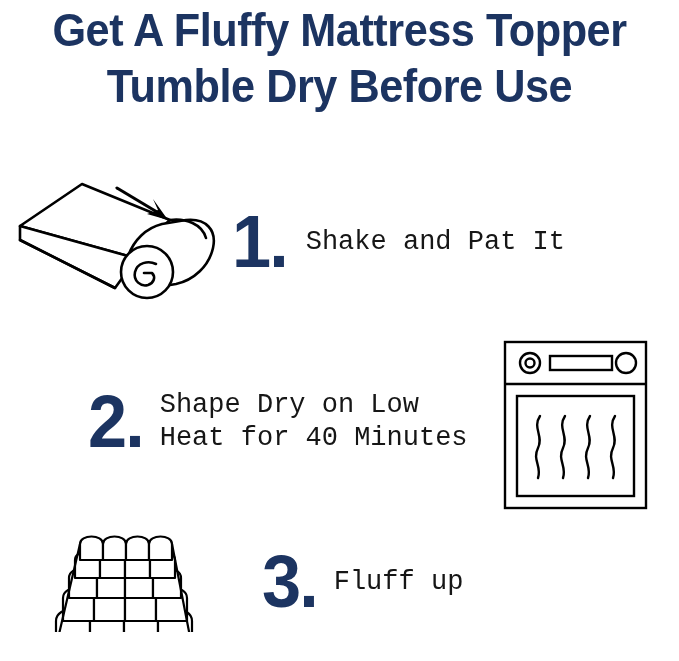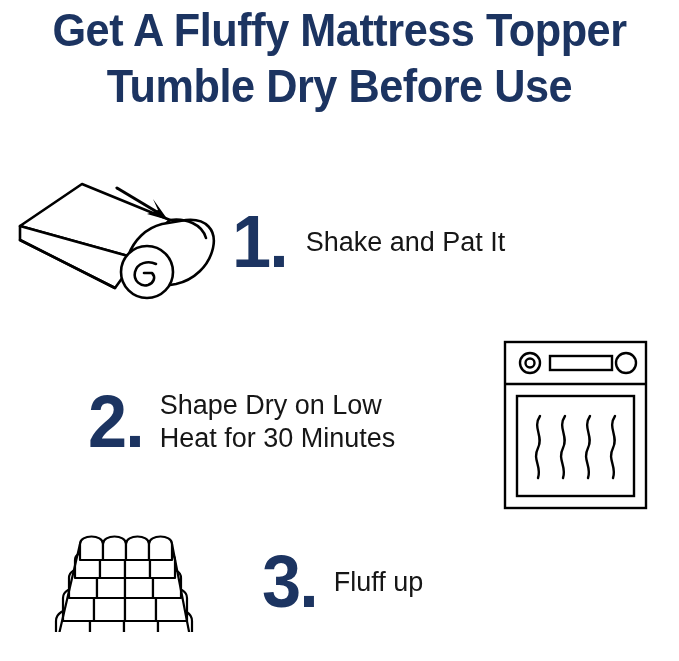--- a/index.html
+++ b/index.html
@@ -55,21 +55,21 @@
     transform-origin: 0 50%;
     white-space: nowrap;
   }
   .step-text {
     color: #161616;
     font-size: 27px;
     line-height: 33px;
     font-weight: normal;
     white-space: nowrap;
   }
-  .step-text .tline { display: block; }
+  .step-text .tline { display: block; font-family: Liberation Mono, monospace; }
 
   
   #step-1 { left: 232px; top: 205px; }
   #step-1 .step-number { margin-right: 16px; }
 
   
   #step-2 { left: 88px; top: 385px; }
   #step-2 .step-number { margin-right: 14px; }
 
   
@@ -126,21 +126,21 @@
     <span class="step-number">1.</span>
     <span class="step-text">
       <span class="tline">Shake and Pat It</span>
     </span>
   </div>
 
   <div class="step" id="step-2">
     <span class="step-number">2.</span>
     <span class="step-text">
       <span class="tline">Shape Dry on Low</span>
-      <span class="tline">Heat for 30 Minutes</span>
+      <span class="tline">Heat for 40 Minutes</span>
     </span>
   </div>
 
   <div class="illus" id="illus-dryer">
     <svg width="165" height="190" viewBox="0 0 165 190">
       <g fill="none" stroke="#000000" stroke-width="2.4">
 
         <rect x="13" y="12" width="141" height="166" fill="#ffffff"></rect>
 
         <line x1="13" y1="54" x2="154" y2="54"></line>

